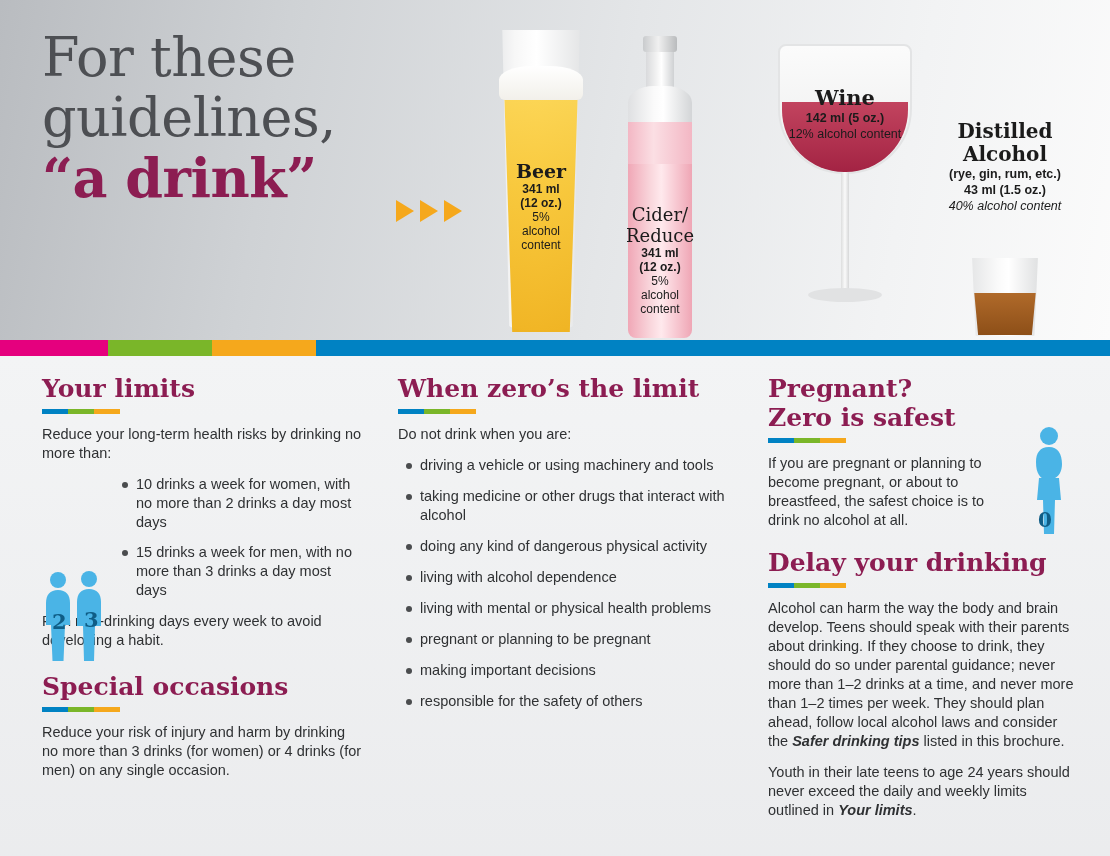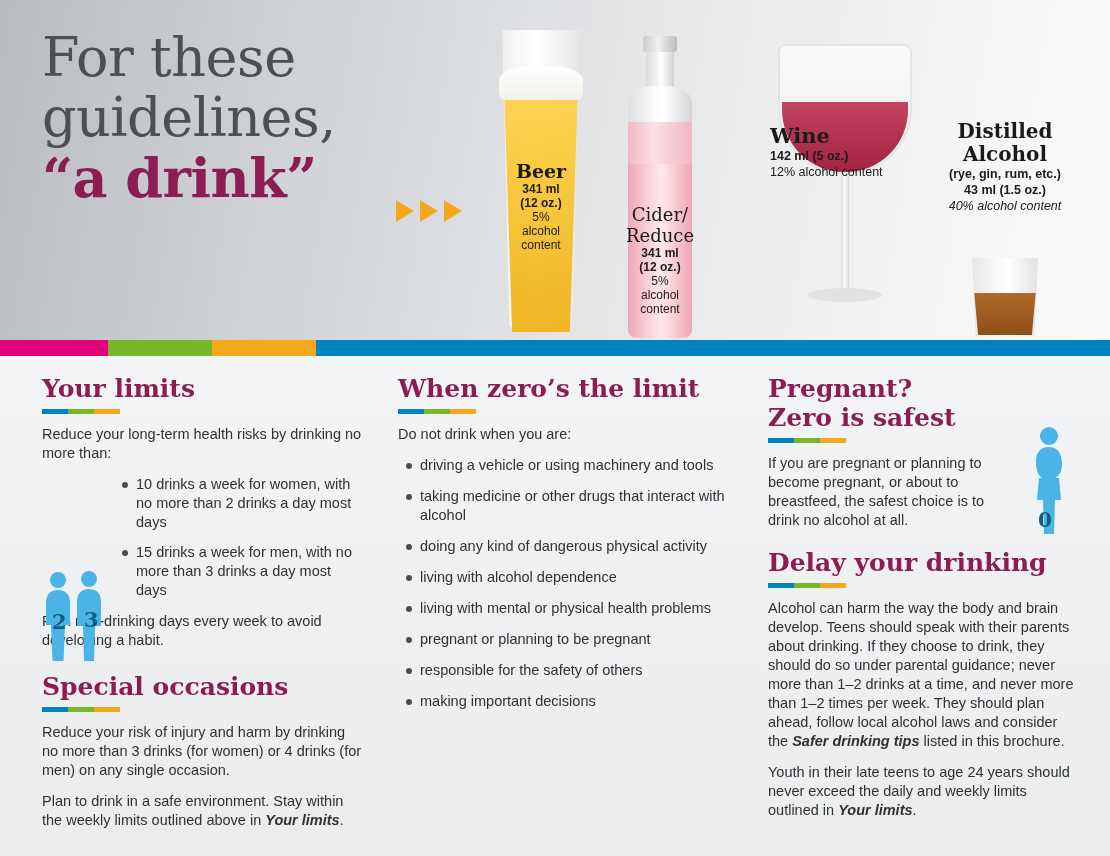--- a/index.html
+++ b/index.html
@@ -114,21 +114,21 @@
   }
   .wine-stem {
     position:absolute; left:71px; top:128px; width:8px; height:120px;
     background:linear-gradient(90deg,#dddede,#fafafa,#d6d7d8);
   }
   .wine-foot {
     position:absolute; left:38px; top:244px; width:74px; height:14px;
     background:#e1e2e3; border-radius:50%;
   }
   .wine-text {
-    position:absolute; left:0; top:42px; width:150px; color:#1b1b1b;margin-top:38px;
+    position:absolute; left:0; top:42px; width:150px; text-align:center; color:#1b1b1b;
   }
   .wine-text .nm { font-family:"DejaVu Serif", serif; font-weight:bold; font-size:21px; line-height:24px; }
   .wine-text .sz { font-weight:bold; font-size:12.5px; line-height:16px; }
   .wine-text .ab { font-size:12.5px; line-height:16px; }
 
   
   .dist-wrap { position:absolute; left:920px; top:120px; width:170px; height:220px; }
   .dist-text { position:absolute; left:0; top:0; width:170px; text-align:center; color:#1b1b1b; }
   .dist-text .nm { font-family:"DejaVu Serif", serif; font-weight:bold; font-size:20px; line-height:23px; }
   .dist-text .sub { font-weight:bold; font-size:12.5px; line-height:16px; }
@@ -322,40 +322,39 @@
 
     <p class="txt">Plan non-drinking days every week to avoid developing a habit.</p>
 
     <h2 class="sec" style="margin-top:22px;">Special occasions</h2>
     <div class="rule">
         <i></i>
         <i></i>
         <i></i>
       </div>
     <p class="txt">Reduce your risk of injury and harm by drinking no more than 3 drinks (for women) or 4 drinks (for men) on any single occasion.</p>
-    <p class="txt"><span>Plan to drink in a safe environment. Stay within the weekly limits outlined above in </span><em class="bold">Your limits</em><span>.</span></p>
   </div>
 
   <div class="col col2">
     <h2 class="sec">When zero’s the limit</h2>
     <div class="rule">
         <i></i>
         <i></i>
         <i></i>
       </div>
     <p class="txt">Do not drink when you are:</p>
     <ul class="bl">
       <li>driving a vehicle or using machinery and tools</li>
       <li>taking medicine or other drugs that interact with alcohol</li>
       <li>doing any kind of dangerous physical activity</li>
       <li>living with alcohol dependence</li>
       <li>living with mental or physical health problems</li>
       <li>pregnant or planning to be pregnant</li>
+      <li>making important decisions</li>
       <li>responsible for the safety of others</li>
-      <li>making important decisions</li>
     </ul>
   </div>
 
   <div class="col col3">
     <div class="pregnant-block">
       <h2 class="sec">Pregnant?</h2>
       <h2 class="sec" style="margin-top:-6px;">Zero is safest</h2>
       <div class="rule">
           <i></i>
           <i></i>

